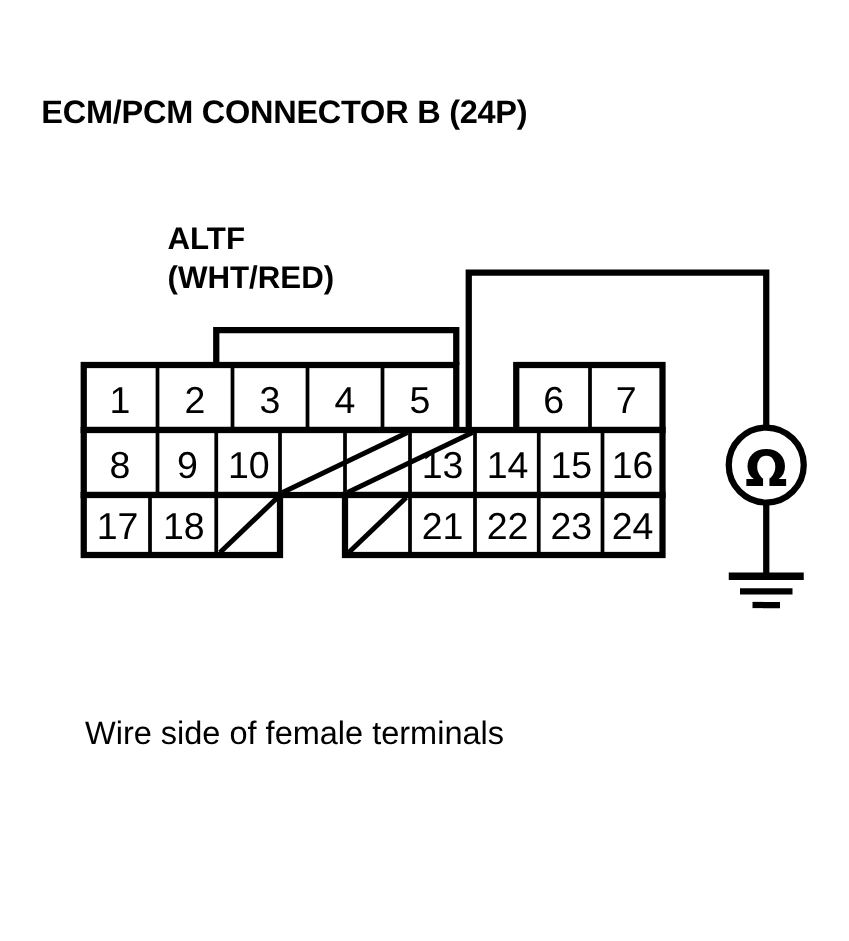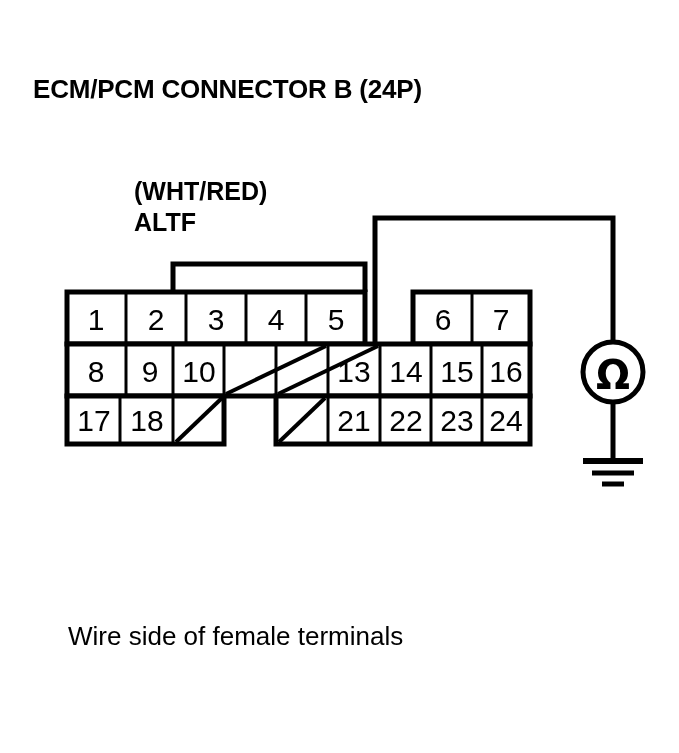--- a/index.html
+++ b/index.html
@@ -36,21 +36,21 @@
     left: 134px;
     top: 176px;
     font-size: 25px;
     font-weight: bold;
     line-height: 31px;
     white-space: nowrap;
   }
   #caption {
     position: absolute;
     left: 68px;
-    top: 621px;
+    top: 571px;
     font-size: 26px;
     white-space: nowrap;
   }
   #figure-id {
     position: absolute;
     left: 33px;
     top: 653px;
     font-size: 19px;
     white-space: nowrap;
   }
@@ -66,22 +66,22 @@
   }
 </style>
 </head>
 <body>
 
 <div id="stage">
 
   <div id="title">ECM/PCM CONNECTOR B (24P)</div>
 
   <div id="wire-label">
+    <div>ALTF</div>
     <div>(WHT/RED)</div>
-    <div>ALTF</div>
   </div>
 
   <svg id="diagram-svg" width="679" height="753" viewBox="0 0 679 753">
 
     <g fill="none" stroke="#000000" stroke-width="5">
       <path d="M 173 292 L 173 264 L 365 264 L 365 292"></path>
     </g>
 
     <g fill="none" stroke="#000000" stroke-width="5">
       <path d="M 375 346 L 375 218 L 613 218 L 613 345"></path>

